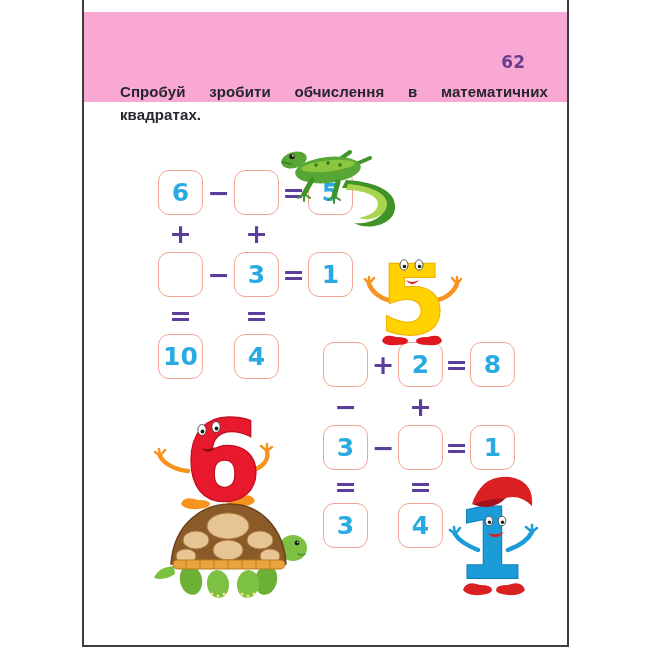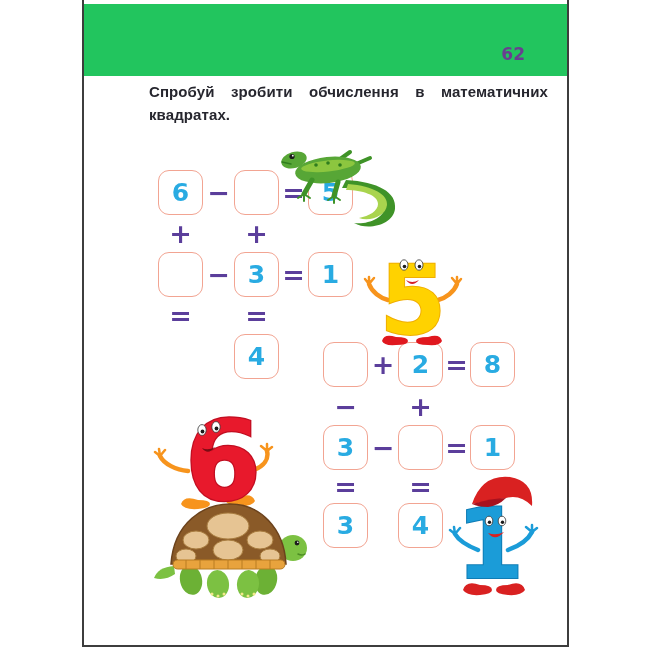--- a/index.html
+++ b/index.html
@@ -1,26 +1,26 @@
 <!DOCTYPE html>
 <html><head>
 <meta charset="utf-8">
 <style>
   html,body{margin:0;padding:0;}
   .canvas{position:relative;width:650px;height:650px;background:#ffffff;overflow:hidden;
           font-family:"Liberation Sans",sans-serif;}
   .page{position:absolute;left:82px;top:-2px;width:483px;height:645px;
         border:2px solid #3d3d3d;background:#ffffff;}
-  .header-band{position:absolute;left:0;top:4px;width:100%;height:72px;background:#22c55e;}
+  .header-band{position:absolute;left:0;top:12px;width:100%;height:90px;background:#f9a8d4;}
   .page-number{position:absolute;right:42px;top:40px;font-size:17px;font-weight:bold;
                color:#693f90;font-family:"DejaVu Sans",sans-serif;}
   .content{position:absolute;left:0;top:0;width:650px;height:650px;}
   .instructions{position:absolute;left:120px;top:80px;width:428px;font-size:15px;
                 font-weight:bold;color:#26262e;line-height:23px;letter-spacing:0.1px;}
-  .instructions .l1{text-align:justify;text-align-last:justify;margin-left:29px;}
+  .instructions .l1{text-align:justify;text-align-last:justify;}
   
   .puzzle{position:absolute;display:grid;}
   .p1{left:158px;top:170px;grid-template-columns:45px 31px 45px 29px 45px;
       grid-template-rows:45px 37px 45px 37px 45px;}
   .p2{left:323px;top:342px;grid-template-columns:45px 30px 45px 27px 45px;
       grid-template-rows:45px 38px 45px 33px 45px;}
   .box{width:45px;height:45px;box-sizing:border-box;border:1.5px solid #f2a492;
        border-radius:11px;background:#fff;display:flex;align-items:center;justify-content:center;
        font-family:"DejaVu Sans",sans-serif;font-weight:bold;font-size:25px;color:#29abe2;}
   .op{display:flex;align-items:center;justify-content:center;color:#5b3e9b;
@@ -54,20 +54,21 @@
 
       <div class="box" style="grid-area:3/1"></div>
       <div class="op" style="grid-area:3/2">−</div>
       <div class="box" style="grid-area:3/3">3</div>
       <div class="op" style="grid-area:3/4">=</div>
       <div class="box" style="grid-area:3/5">1</div>
 
       <div class="op" style="grid-area:4/1">=</div>
       <div class="op" style="grid-area:4/3">=</div>
 
+      <div class="box" style="grid-area:5/1">10</div>
       <div class="box" style="grid-area:5/3">4</div>
     </div>
 
     <div class="puzzle p2">
       <div class="box" style="grid-area:1/1"></div>
       <div class="op" style="grid-area:1/2">+</div>
       <div class="box" style="grid-area:1/3">2</div>
       <div class="op" style="grid-area:1/4">=</div>
       <div class="box" style="grid-area:1/5">8</div>
 

